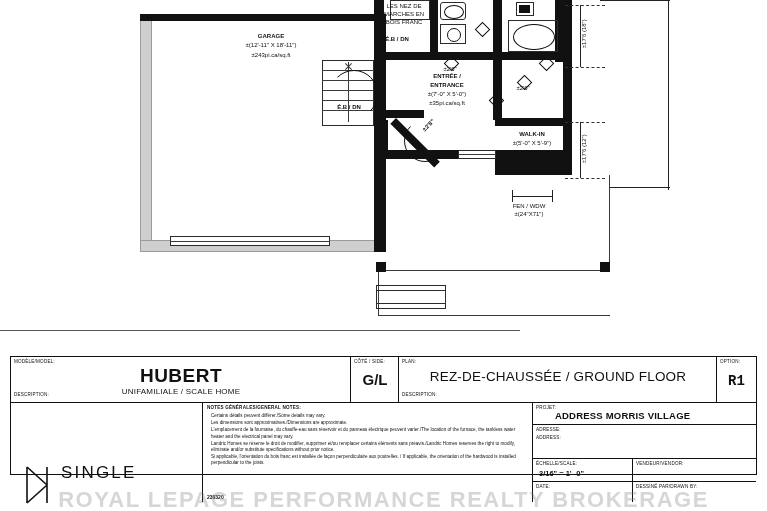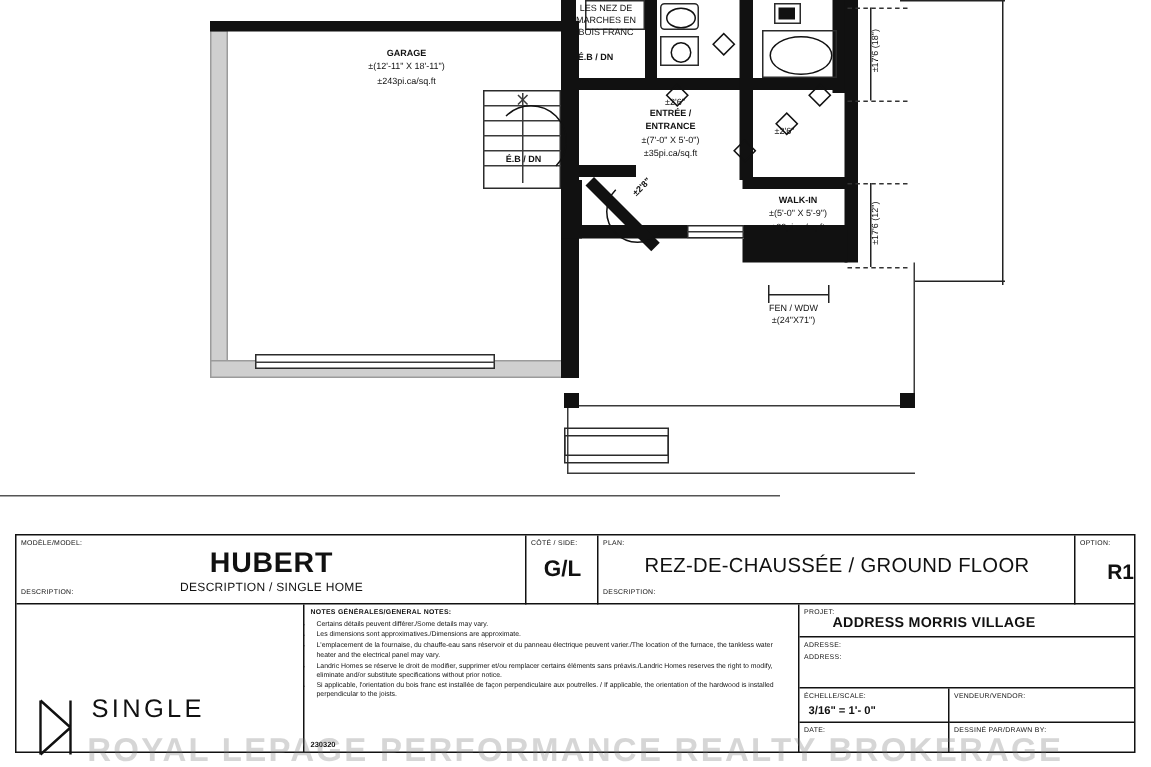--- a/index.html
+++ b/index.html
@@ -31,29 +31,29 @@
 
   .diamond{position:absolute;width:9px;height:9px;border:1px solid #111;transform:rotate(45deg);}
   .circ{position:absolute;border:1px solid #111;border-radius:50%;}
   .oval{position:absolute;border:1px solid #111;border-radius:50%;}
 
   
   .swing{position:absolute;border:1px solid #111;border-radius:50%;clip-path:polygon(0 0,100% 0,100% 100%);}
   .swing2{position:absolute;border:1px solid #111;border-radius:50%;clip-path:polygon(0 100%,0 0,100% 100%);}
 
   
-  .title-block{position:absolute;left:10px;top:356px;width:747px;height:146px;border:1px solid #111;box-sizing:border-box;}
+  .title-block{position:absolute;left:10px;top:356px;width:747px;height:119px;border:1px solid #111;box-sizing:border-box;}
   .tb-row1{position:absolute;left:0;top:0;width:100%;height:46px;border-bottom:1px solid #111;box-sizing:border-box;}
   .cell{position:absolute;box-sizing:border-box;}
   .lbl{font-size:4.6px;letter-spacing:.2px;color:#111;text-transform:uppercase;}
   .model-name{font-size:19px;font-weight:bold;letter-spacing:.5px;text-align:center;}
   .model-sub{font-size:8px;text-align:center;letter-spacing:.2px;}
   .cote{font-size:15px;font-weight:bold;text-align:center;}
   .plan-name{font-size:13.5px;text-align:center;letter-spacing:.2px;}
-  .option{font-size:14px;font-weight:bold;text-align:right;}
+  .option{font-size:14px;font-weight:bold;text-align:center;font-family:Liberation Mono, monospace;}
 
   .notes{position:absolute;font-size:4.6px;line-height:6.2px;color:#111;}
   .notes ul{margin:0;padding-left:6px;}
   .notes li{margin:0 0 1px 0;}
 
   .logo-wrap{position:absolute;left:8px;top:58px;width:180px;height:60px;}
   .logo-mark{position:absolute;left:6px;top:4px;width:26px;height:40px;}
   .logo-text{position:absolute;left:42px;top:2px;}
   .logo-l1{font-size:17px;letter-spacing:2.2px;font-weight:400;}
   .logo-l2{font-size:11px;letter-spacing:4px;font-weight:300;margin-top:37px;}
@@ -185,21 +185,21 @@
 
   </div>
 
   <div class="title-block">
 
     <div class="tb-row1">
 
       <div class="cell" style="left:0;top:0;width:340px;height:46px;border-right:1px solid #111;">
         <div class="lbl" style="position:absolute;left:3px;top:2px;">MODÈLE/MODEL:</div>
         <div class="model-name" style="position:absolute;left:0;top:8px;width:340px;">HUBERT</div>
-        <div class="model-sub" style="position:absolute;left:0;top:30px;width:340px;">DESCRIPTION / SINGLE HOME</div>
+        <div class="model-sub" style="position:absolute;left:0;top:30px;width:340px;">UNIFAMILIALE / SCALE HOME</div>
         <div class="lbl" style="position:absolute;left:3px;top:35px;">DESCRIPTION:</div>
       </div>
 
       <div class="cell" style="left:388px;top:0;width:318px;height:46px;border-right:1px solid #111;">
         <div class="lbl" style="position:absolute;left:3px;top:2px;">PLAN:</div>
         <div class="plan-name" style="position:absolute;left:0;top:12px;width:318px;">REZ-DE-CHAUSSÉE / GROUND FLOOR</div>
         <div class="lbl" style="position:absolute;left:3px;top:35px;">DESCRIPTION:</div>
       </div>
 
       <div class="cell" style="left:340px;top:0;width:48px;height:46px;border-right:1px solid #111;">

